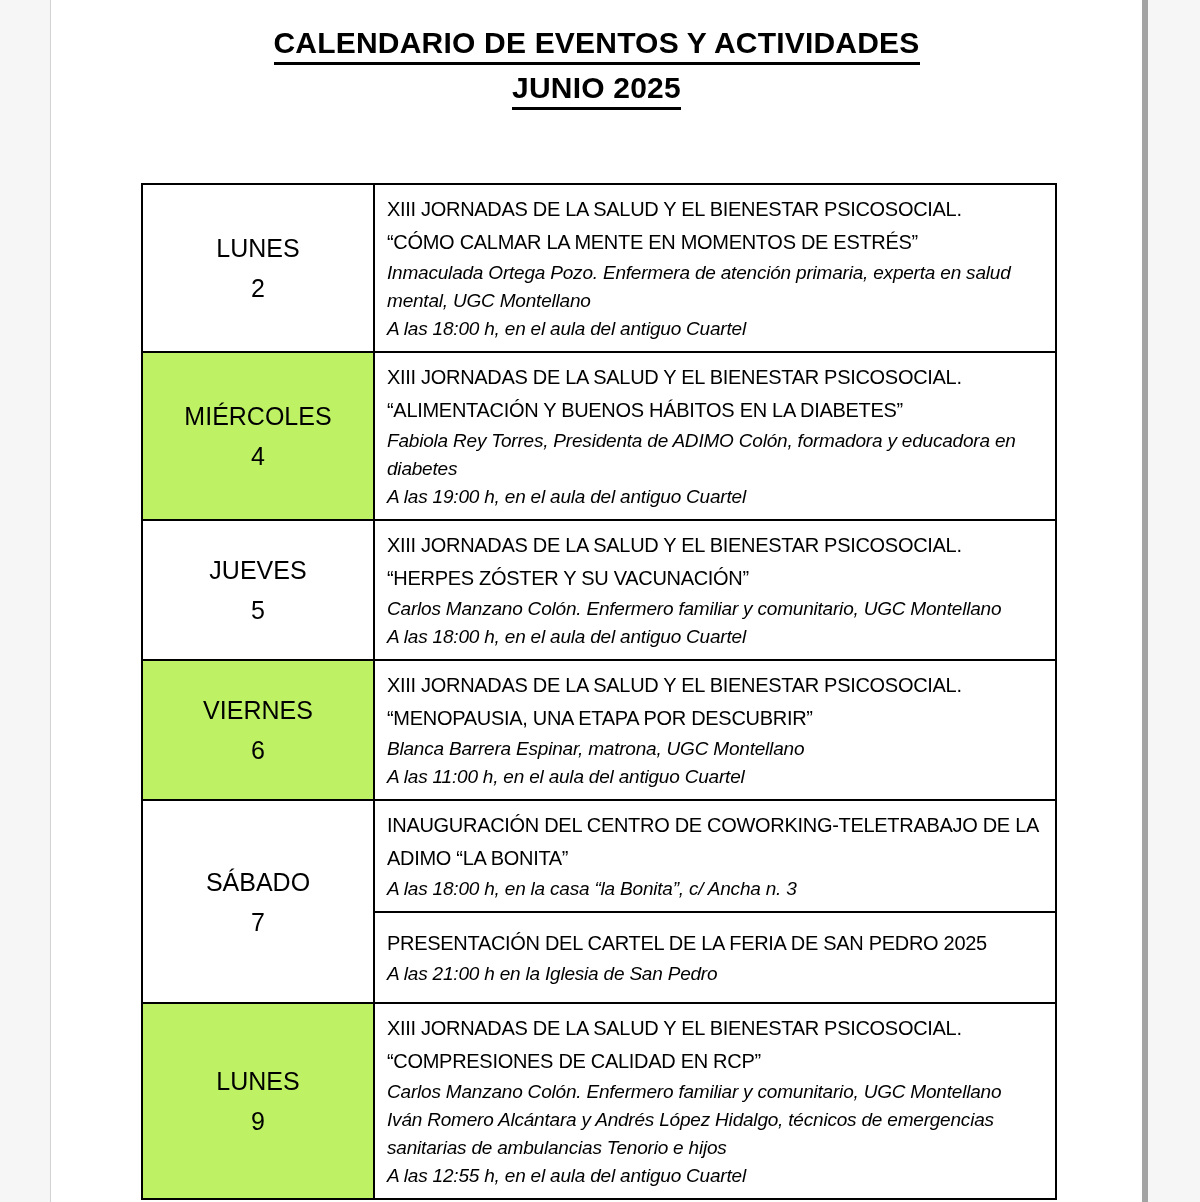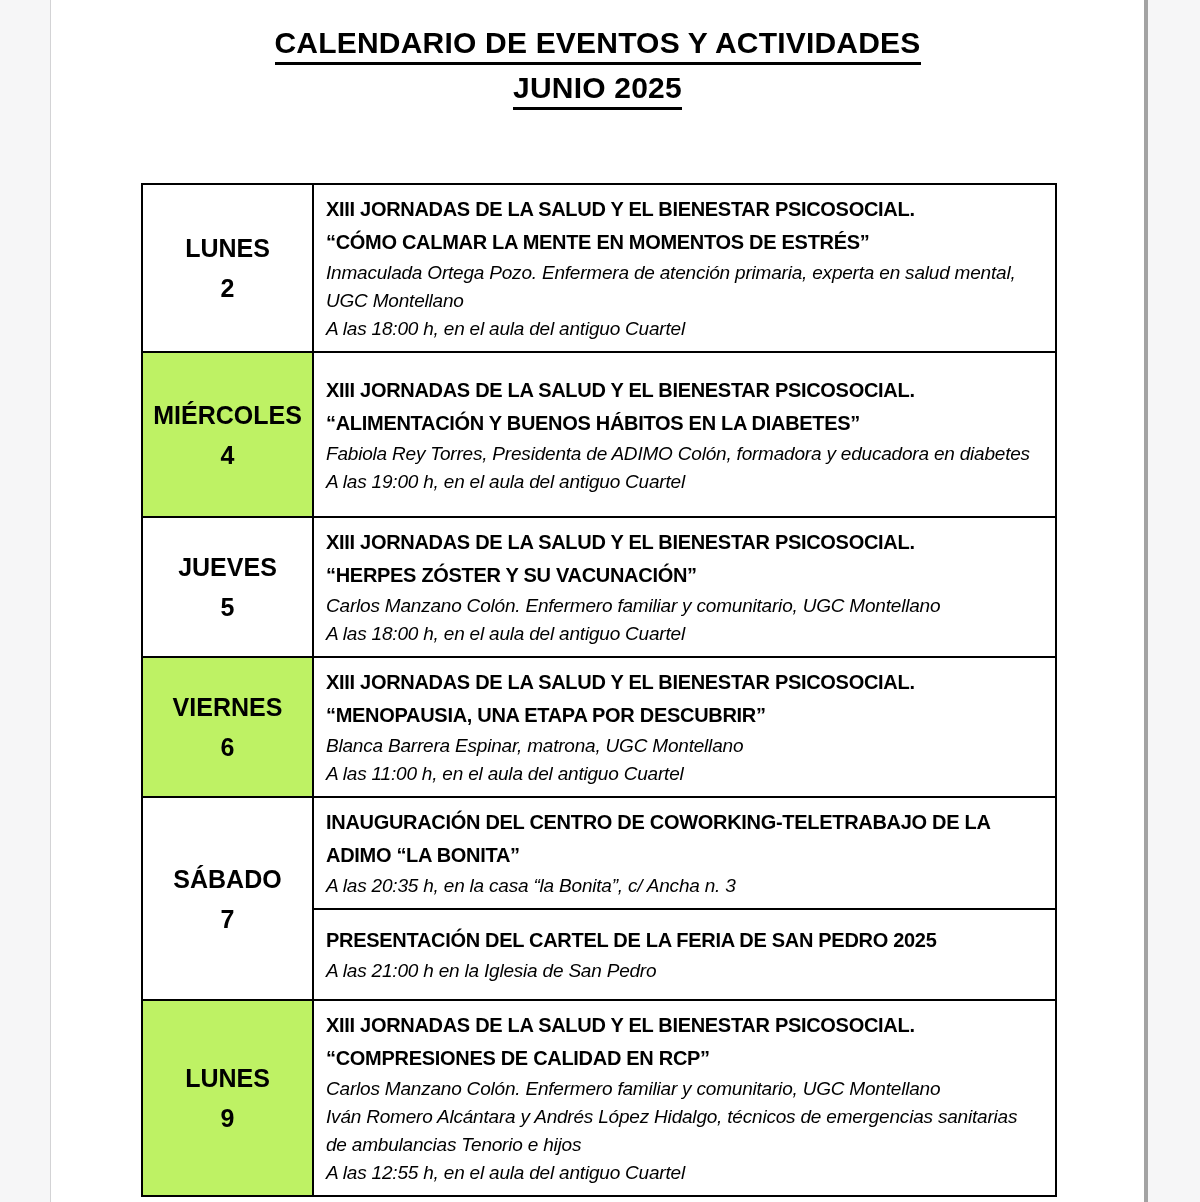--- a/index.html
+++ b/index.html
@@ -13,21 +13,21 @@
     overflow: hidden;
   }
   .page {
     position: absolute;
     left: 50px;
     top: 0;
     width: 1098px;
     height: 1202px;
     background: #ffffff;
     border-left: 1px solid #d3d3d5;
-    border-right: 4px solid #a3a3a3;
+    border-right: 6px solid #a3a3a3;
     box-sizing: border-box;
   }
   .doc-title {
     text-align: center;
     padding-top: 26px;
   }
   .doc-title .line {
     display: inline-block;
     font-size: 30px;
     font-weight: bold;
@@ -41,36 +41,36 @@
     border-collapse: collapse;
     margin: 67px 0 0 90px;
     width: 916px;
     table-layout: fixed;
   }
   table.events td {
     border: 2px solid #000;
     box-sizing: border-box;
   }
   td.day {
-    width: 171px;
+    width: 232px;
     text-align: center;
     vertical-align: middle;
-    font-weight: bold;
+    font-weight: normal;
     font-size: 25px;
     line-height: 40px;
     background: #ffffff;
   }
   td.day.green { background: #bef264; }
   td.event {
     padding: 8px 12px;
     vertical-align: middle;
     background: #ffffff;
   }
   .t {
-    font-weight: bold;
+    font-weight: normal;
     font-size: 20px;
     line-height: 33px;
     letter-spacing: -0.3px;
   }
   .d {
     font-style: italic;
     font-size: 19px;
     line-height: 28px;
     letter-spacing: -0.2px;
   }
@@ -140,21 +140,21 @@
       </td>
     </tr>
 
     <tr style="height:106px;">
       <td class="day" rowspan="2">
         <div>SÁBADO</div>
         <div>7</div>
       </td>
       <td class="event">
         <div class="t">INAUGURACIÓN DEL CENTRO DE COWORKING-TELETRABAJO DE LA ADIMO “LA BONITA”</div>
-        <div class="d">A las 20:35 h, en la casa “la Bonita”, c/ Ancha n. 3</div>
+        <div class="d">A las 18:00 h, en la casa “la Bonita”, c/ Ancha n. 3</div>
       </td>
     </tr>
     <tr style="height:91px;">
       <td class="event">
         <div class="t">PRESENTACIÓN DEL CARTEL DE LA FERIA DE SAN PEDRO 2025</div>
         <div class="d">A las 21:00 h en la Iglesia de San Pedro</div>
       </td>
     </tr>
 
     <tr style="height:191px;">

